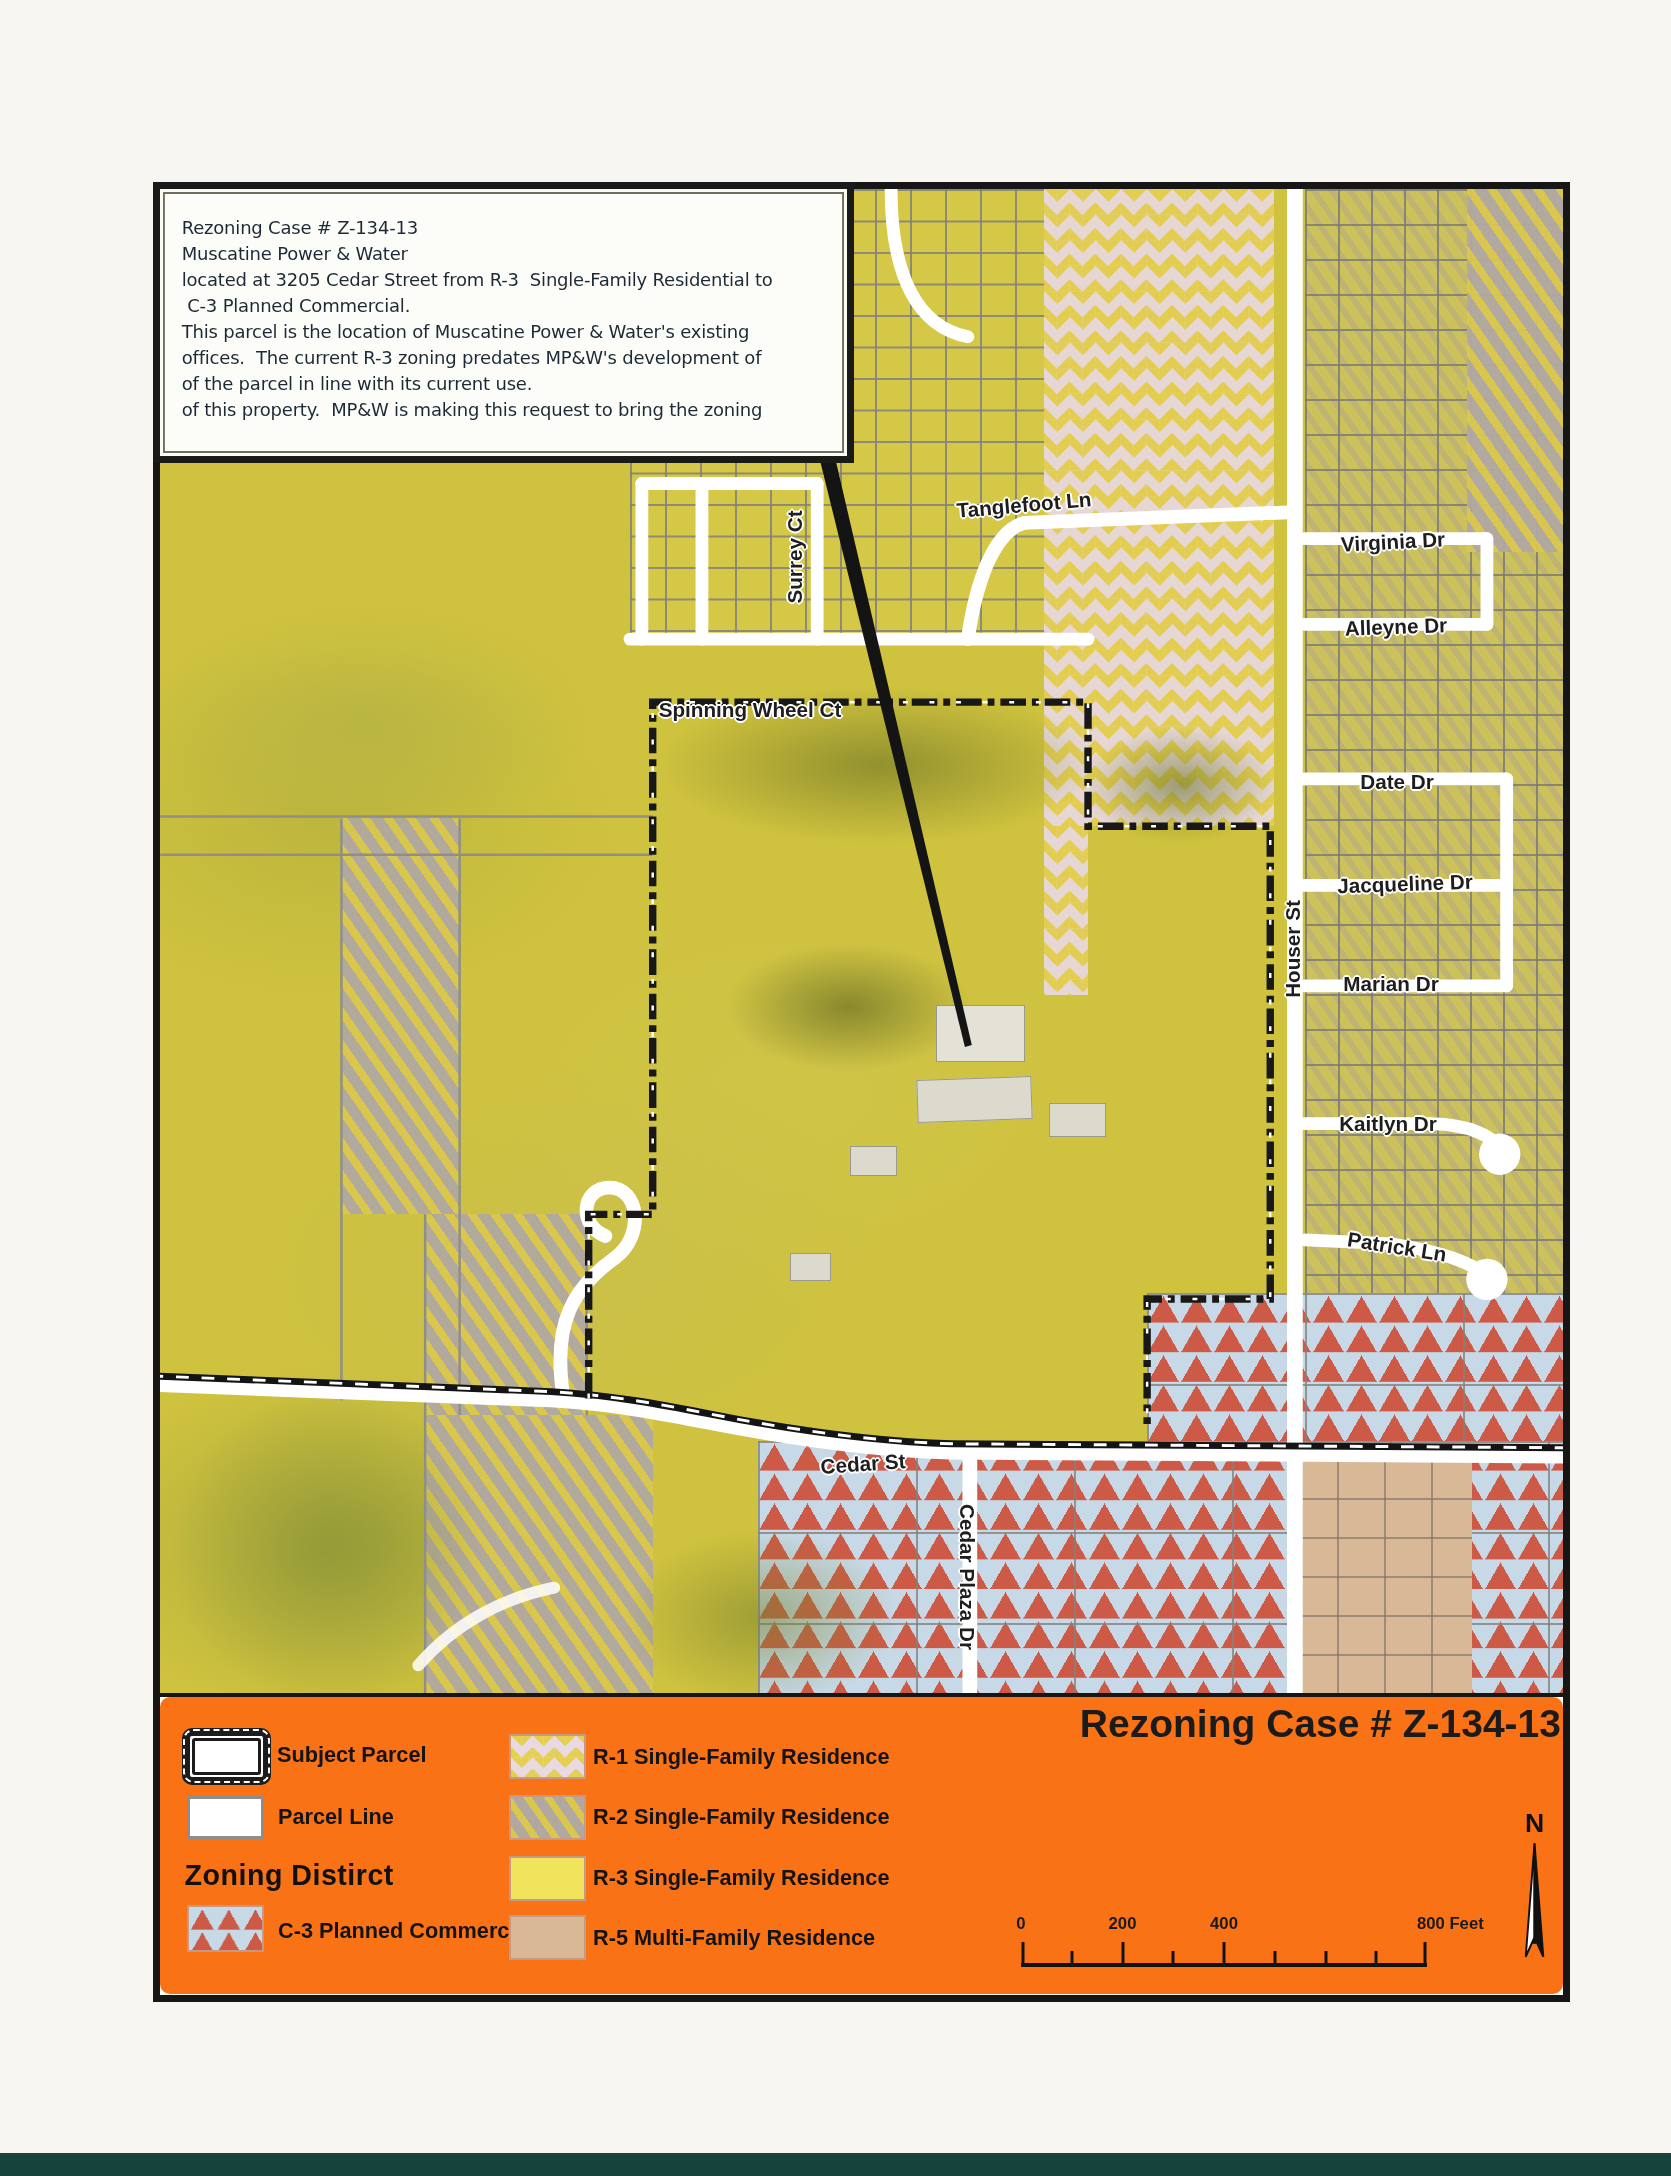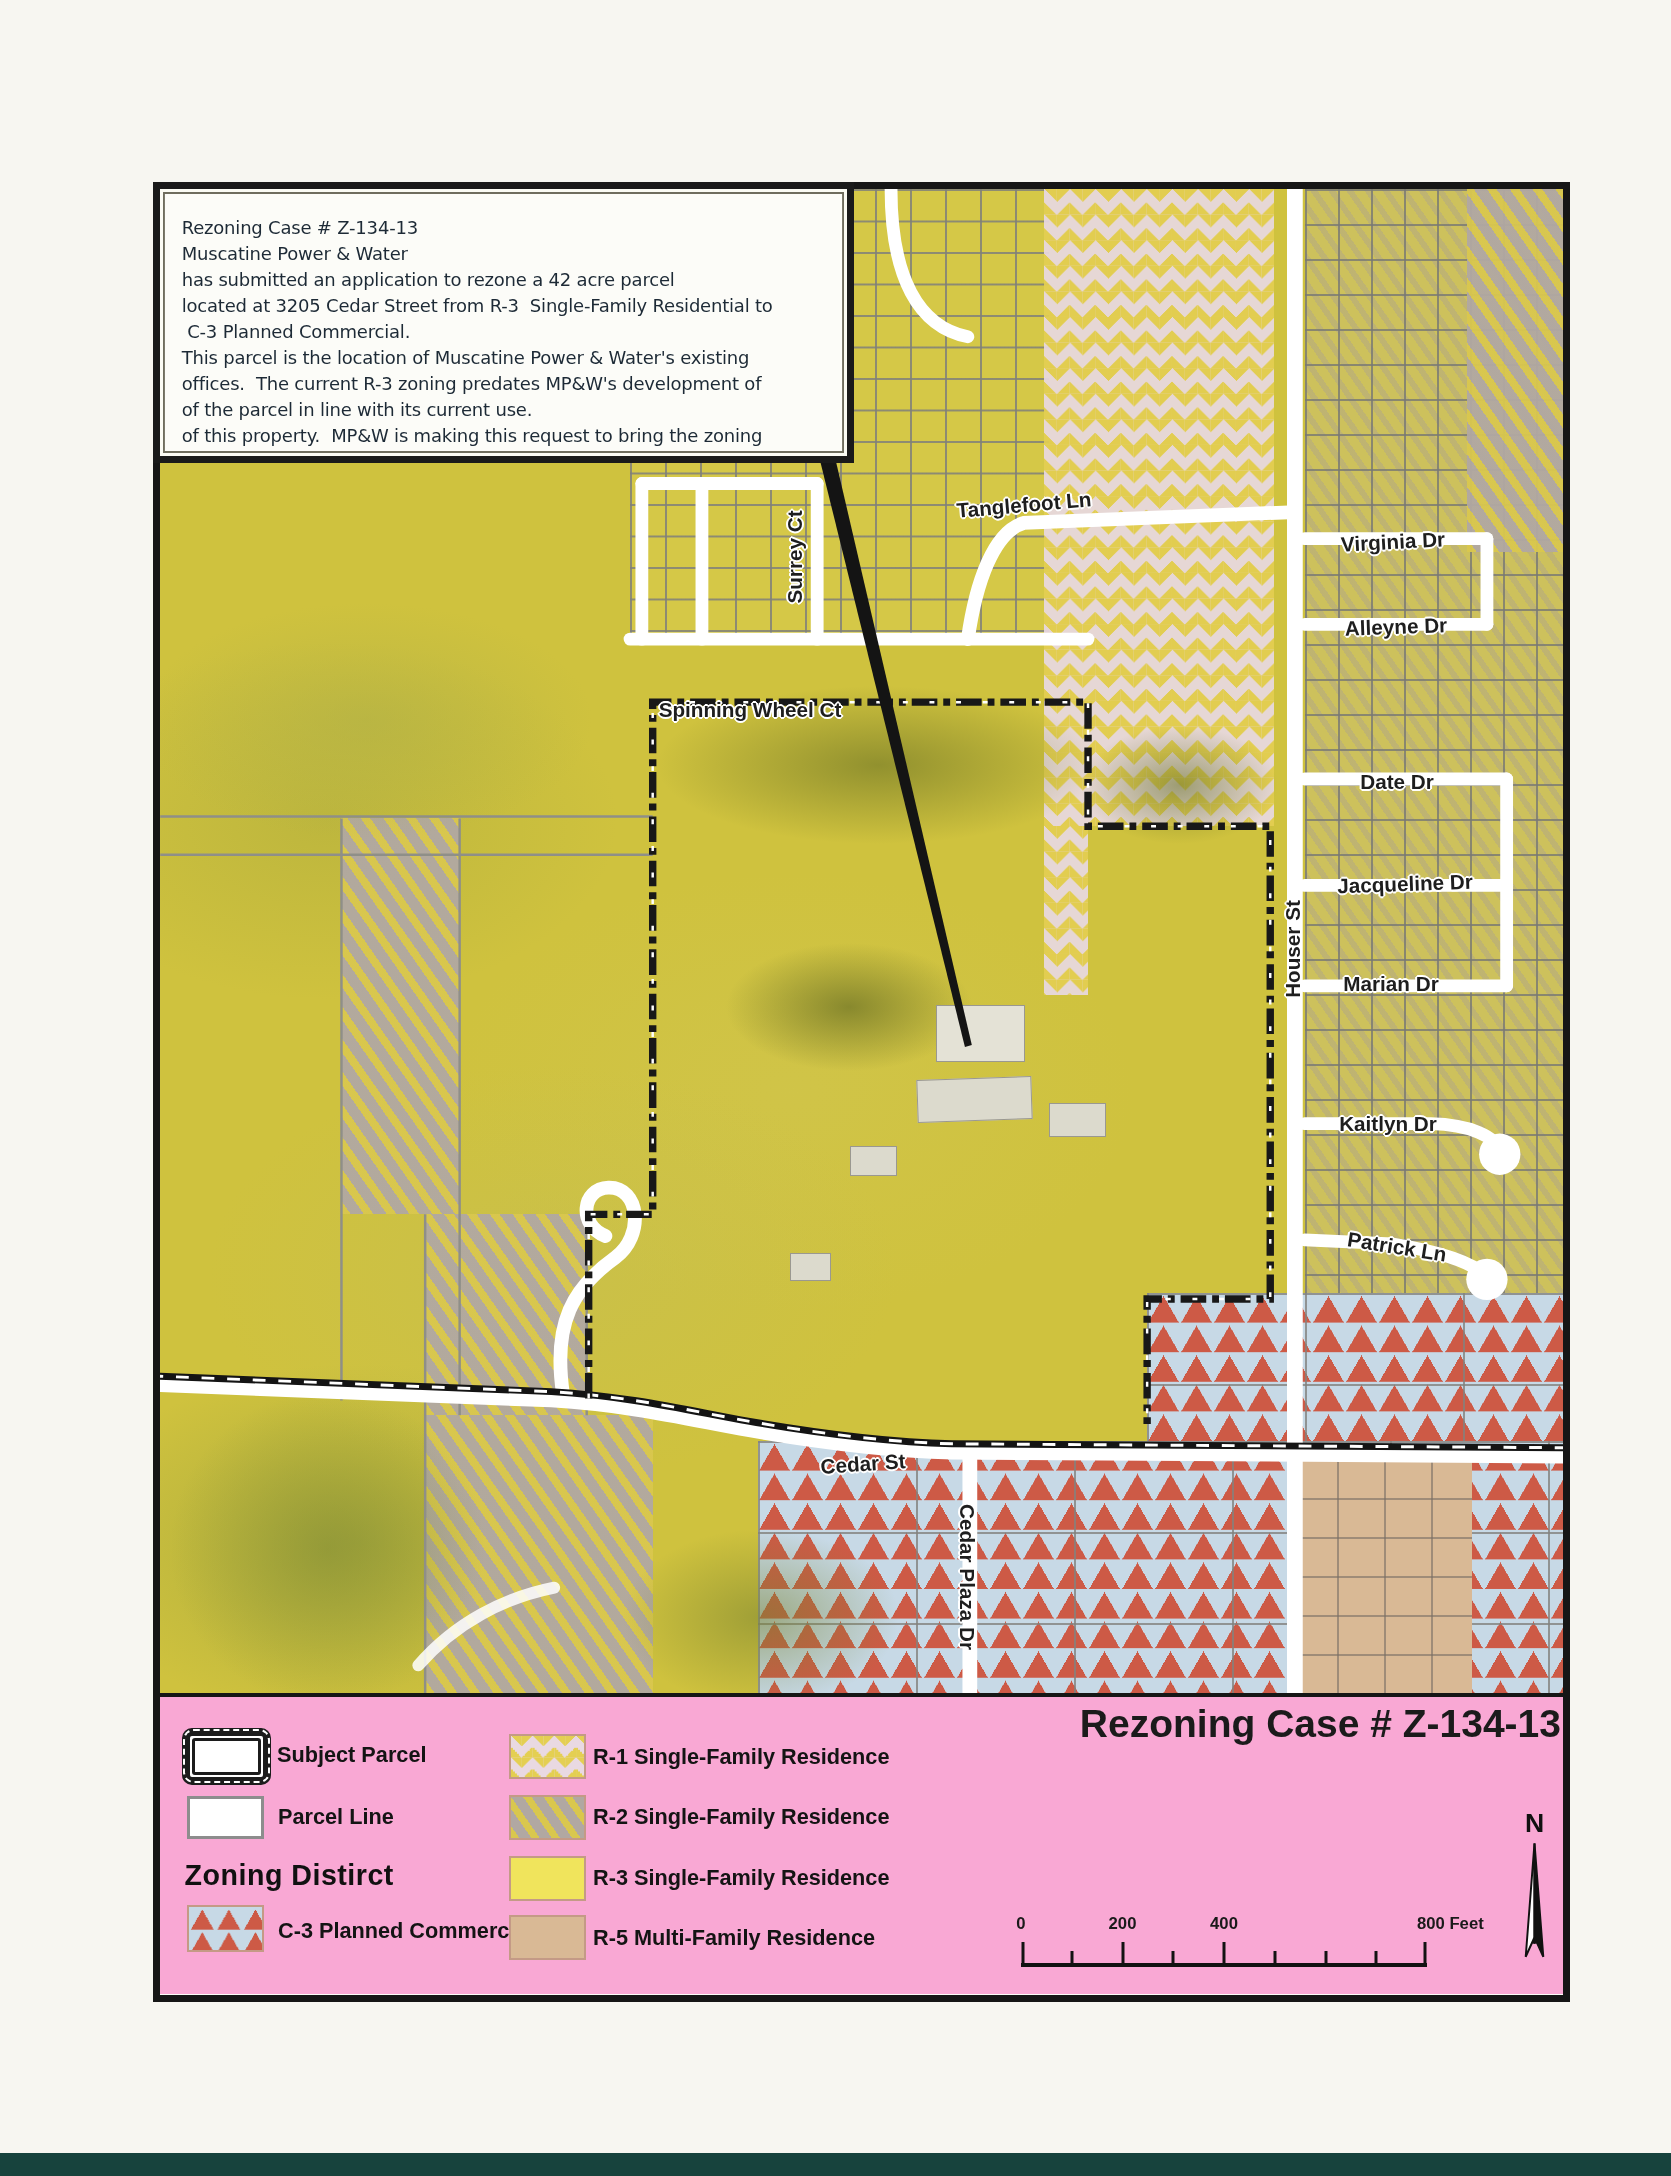--- a/index.html
+++ b/index.html
@@ -82,21 +82,21 @@
     position:absolute;left:153px;top:182px;width:701px;height:281px;
     background:#fcfcf8;border:7.9px solid #1a1a1a;box-sizing:border-box;
     box-shadow:inset 0 0 0 3px #fbfbf4, inset 0 0 0 4.9px #6f6d5e;
     padding:25.6px 0 0 21.7px;z-index:30;
   }
   .ib-line{
     font-family:"DejaVu Sans", sans-serif;font-size:18px;line-height:26px;
     color:#1d2a36;white-space:pre;letter-spacing:-0.2px;
   }
   
-  .legendbar{position:absolute;left:0;top:1508px;width:1403px;height:297px;background:#f9a8d4;}
+  .legendbar{position:absolute;left:0;top:1508px;width:1403px;height:297px;background:#f97316;border-radius:10px;}
   .lg-label{position:absolute;font-size:21.7px;font-weight:bold;color:#141414;white-space:nowrap;}
   .lg-heading{position:absolute;left:24.6px;top:162px;font-size:28.6px;font-weight:bold;color:#111;letter-spacing:0.5px;}
   .sw{position:absolute;width:77px;height:45px;box-sizing:border-box;}
   .sw-subject{
     position:absolute;left:21.7px;top:30.5px;width:89px;height:57px;box-sizing:border-box;
     border:8.9px solid #1c1c1c;border-radius:9.9px;background:#fff;
   }
   .sw-subject:after{content:"";position:absolute;inset:-6.9px;border:2px dashed #fff;border-radius:10.8px;pointer-events:none;}
   .sw-subject-inner{position:absolute;inset:2px;border:3.9px solid #1c1c1c;border-radius:3px;}
   .sw-parcelline{position:absolute;left:26.6px;top:99px;width:77px;height:43px;border:3px solid #8d8d8d;background:#fff;box-sizing:border-box;}
@@ -291,21 +291,20 @@
       <div class="sb-tick minor" style="left:75%;"></div>
       <div class="sb-tick minor" style="left:87.5%;"></div>
       <div class="sb-tick major" style="left:99.6%;"></div>
     </div>
   </div>
 </div>
 
 <div class="infobox">
   <div class="ib-line">Rezoning Case # Z-134-13</div>
   <div class="ib-line">Muscatine Power &amp; Water</div>
-  <div class="ib-line">has submitted an application to rezone a 42 acre parcel</div>
   <div class="ib-line">located at 3205 Cedar Street from R-3  Single-Family Residential to</div>
   <div class="ib-line"> C-3 Planned Commercial.</div>
   <div class="ib-line">This parcel is the location of Muscatine Power &amp; Water's existing</div>
   <div class="ib-line">offices.  The current R-3 zoning predates MP&amp;W's development of</div>
   <div class="ib-line">of the parcel in line with its current use.</div>
   <div class="ib-line">of this property.  MP&amp;W is making this request to bring the zoning</div>
 </div>
 
 <div class="bottom-strip"></div>
 

